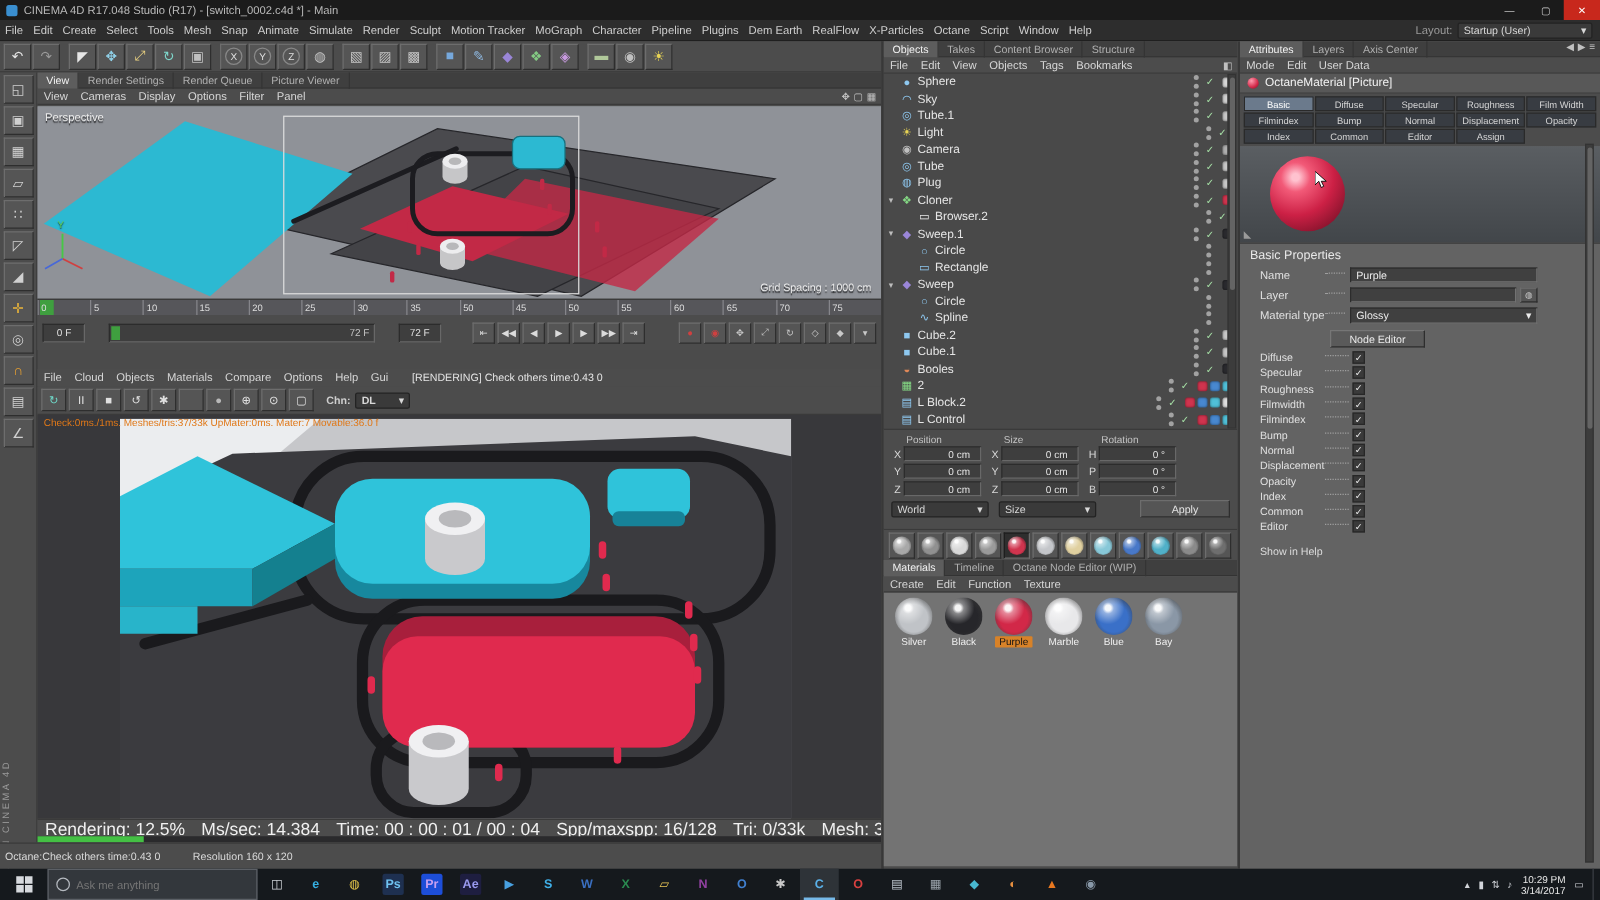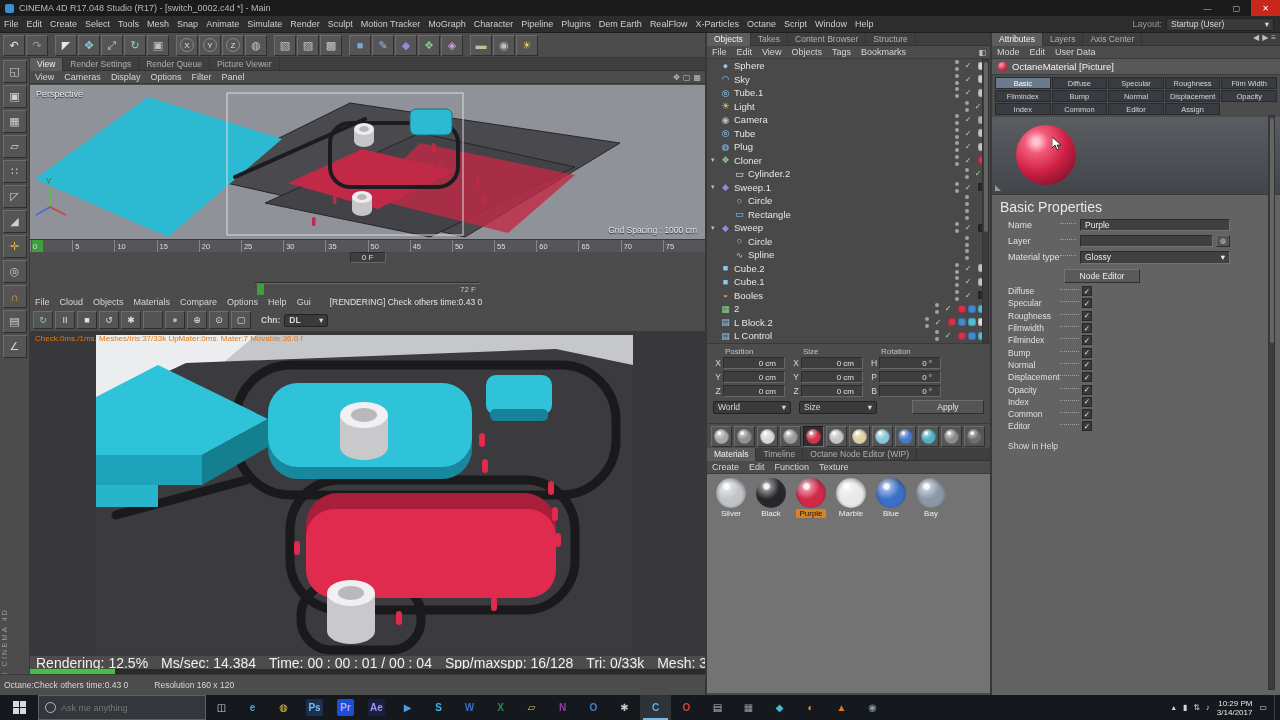--- a/index.html
+++ b/index.html
@@ -34,21 +34,21 @@
 .pmenus{display:flex;align-items:center;height:13px;background:#4c4c4c;border-bottom:1px solid #3a3a3a;}
 .pmenu{padding:0 5px;font-size:9px;color:#d6d6d6;white-space:nowrap;}
 .corner{margin-left:auto;display:flex;gap:3px;padding-right:4px;font-size:8px;color:#c0c0c0;}
 
 #viewport-panel{position:absolute;left:30px;top:58px;width:675px;height:222px;background:#4c4c4c;}
 #vp-canvas{position:absolute;left:0;top:27px;width:675px;height:154px;background:#8f9298;overflow:hidden;}
 .vp-overlay{position:absolute;font-size:9px;color:#ececec;text-shadow:0 1px 1px rgba(0,0,0,.8);}
 #vp-ruler{position:absolute;left:0;top:181px;width:675px;height:13px;background:#56565a;border-top:1px solid #3a3a3a;display:flex;overflow:hidden;}
 .tick{width:42.2px;flex-shrink:0;border-left:1px solid #85858a;padding-left:2px;font-size:7.5px;color:#dedede;line-height:13px;position:relative;z-index:2;}
 #cur-frame{position:absolute;left:2px;top:0;width:11px;height:13px;background:#3f9f3f;z-index:1;}
-#vp-transport{position:absolute;left:0;top:194px;width:675px;height:28px;background:#4c4c4c;display:flex;align-items:center;gap:19px;padding:0 4px;flex-direction:column;}
+#vp-transport{position:absolute;left:0;top:194px;width:675px;height:28px;background:#4c4c4c;display:flex;align-items:center;gap:19px;padding:0 4px;}
 .nbox{height:15px;background:#3e3e3e;border:1px solid;border-color:#2c2c2c #686868 #686868 #2c2c2c;font-size:8px;color:#e0e0e0;display:flex;align-items:center;justify-content:center;padding:0 4px;}
 #pslider{width:225px;height:15px;background:#3e3e3e;border:1px solid;border-color:#2c2c2c #686868 #686868 #2c2c2c;position:relative;}
 #pslider .grip{position:absolute;left:1px;top:1px;width:7px;height:11px;background:#3f9f3f;}
 #pslider .send{position:absolute;right:3px;top:2px;font-size:8px;color:#c4c4c4;}
 .tbtn{min-width:18px;height:17px;background:#555;border:1px solid;border-color:#6d6d6d #2e2e2e #2e2e2e #6d6d6d;display:flex;align-items:center;justify-content:center;font-size:7.5px;color:#dcdcdc;padding:0 2px;white-space:nowrap;}
 
 #lv-tabs{position:absolute;left:30px;top:280px;width:675px;height:15px;background:#38383b;display:flex;}
 #lv-tab-live{background:#a63028;color:#fff;font-size:8.5px;padding:0 10px;line-height:15px;}
 #lv-tab-settings{background:#3f3f3f;color:#c0c0c0;font-size:8.5px;padding:0 10px;line-height:15px;border-right:1px solid #333;}
 #lv-menus{position:absolute;left:30px;top:295px;width:675px;height:14px;background:#4c4c4c;display:flex;align-items:center;}
@@ -111,21 +111,21 @@
 #attr-header{height:16px;background:#585858;border-bottom:1px solid #3c3c3c;display:flex;align-items:center;gap:5px;padding:0 6px;}
 #attr-header .hball{width:9px;height:9px;border-radius:50%;background:radial-gradient(circle at 35% 30%, #ff9aae, #d22848 60%, #6e0f22);}
 #attr-header .htitle{font-size:9.5px;color:#f2f2f2;}
 #chan-tabs{display:grid;grid-template-columns:repeat(5,1fr);gap:1px;padding:2px 3px;background:#4c4c4c;}
 .chantab{height:12px;background:#383c42;border:1px solid #2a2a2a;color:#d4d4d4;font-size:7.5px;display:flex;align-items:center;justify-content:center;white-space:nowrap;overflow:hidden;}
 .chantab.active{background:#6b7a8c;color:#fff;}
 #preview{position:relative;height:78px;background:linear-gradient(#5a5e62,#42464a);border-bottom:1px solid #3a3a3a;}
 #preview .sphere{position:absolute;left:24px;top:8px;width:60px;height:60px;border-radius:50%;background:radial-gradient(circle at 34% 28%, #ffc2cf 0 5%, #f25a78 20%, #cc2045 52%, #5e0c1e 100%);}
 #preview .phandle{position:absolute;left:3px;bottom:3px;width:0;height:0;border-left:6px solid #9a9a9a;border-top:6px solid transparent;}
 #cursor{position:absolute;left:60px;top:20px;}
-.section-lab{font-size:14px;color:#e8e8e8;padding:4px 0 2px 8px;}
+.section-lab{font-size:10px;color:#e8e8e8;padding:4px 0 2px 8px;}
 .prow{display:flex;align-items:center;height:16px;margin-left:16px;}
 .plabel{width:52px;font-size:9px;color:#e0e0e0;white-space:nowrap;}
 .pleader{width:16px;border-bottom:1px dotted #9e9e9e;margin:0 4px 3px 0;height:1px;}
 .afield{width:150px;height:12px;background:#404040;border:1px solid;border-color:#2c2c2c #727272 #727272 #2c2c2c;color:#ececec;font-size:8.5px;padding:0 4px;font-family:"Liberation Sans","DejaVu Sans",sans-serif;}
 .aselect{width:150px;height:13px;background:#404040;border:1px solid;border-color:#2c2c2c #727272 #727272 #2c2c2c;color:#ececec;font-size:8.5px;display:flex;align-items:center;justify-content:space-between;padding:0 4px;}
 .miniicon{width:14px;height:12px;margin-left:3px;background:#555;border:1px solid;border-color:#6d6d6d #2e2e2e #2e2e2e #6d6d6d;font-size:7px;color:#d0d0d0;display:flex;align-items:center;justify-content:center;}
 #node-editor-btn{margin:4px 0 2px 72px;width:76px;height:14px;background:#5a5a5a;border:1px solid;border-color:#767676 #2e2e2e #2e2e2e #767676;font-size:8.5px;color:#ececec;display:flex;align-items:center;justify-content:center;}
 .chrow{display:flex;align-items:center;height:12.3px;margin-left:16px;width:84px;}
 .chrow .clabel{width:52px;font-size:8.5px;color:#e0e0e0;white-space:nowrap;}
 .chrow .cleader{flex:1;border-bottom:1px dotted #9e9e9e;margin:0 3px 3px 0;height:1px;}
@@ -692,21 +692,21 @@
             <span class="vdots"></span>
             <span class="chk">✓</span>
             <span class="chips">
                 <span class="chip" style="background: rgb(208, 52, 78);"></span>
               </span>
           </span>
         </div>
           <div class="trow ind1">
           <span class="arrow"></span>
           <span class="oicon" style="color: rgb(232, 232, 232);">▭</span>
-          <span class="olabel">Cylinder.2</span>
+          <span class="olabel">Browser.2</span>
           <span class="rgt">
             <span class="vdots"></span>
             <span class="chk">✓</span>
             <span class="chips"></span>
           </span>
         </div>
           <div class="trow">
           <span class="arrow">▾</span>
           <span class="oicon" style="color: rgb(154, 134, 216);">◆</span>
           <span class="olabel">Sweep.1</span>

